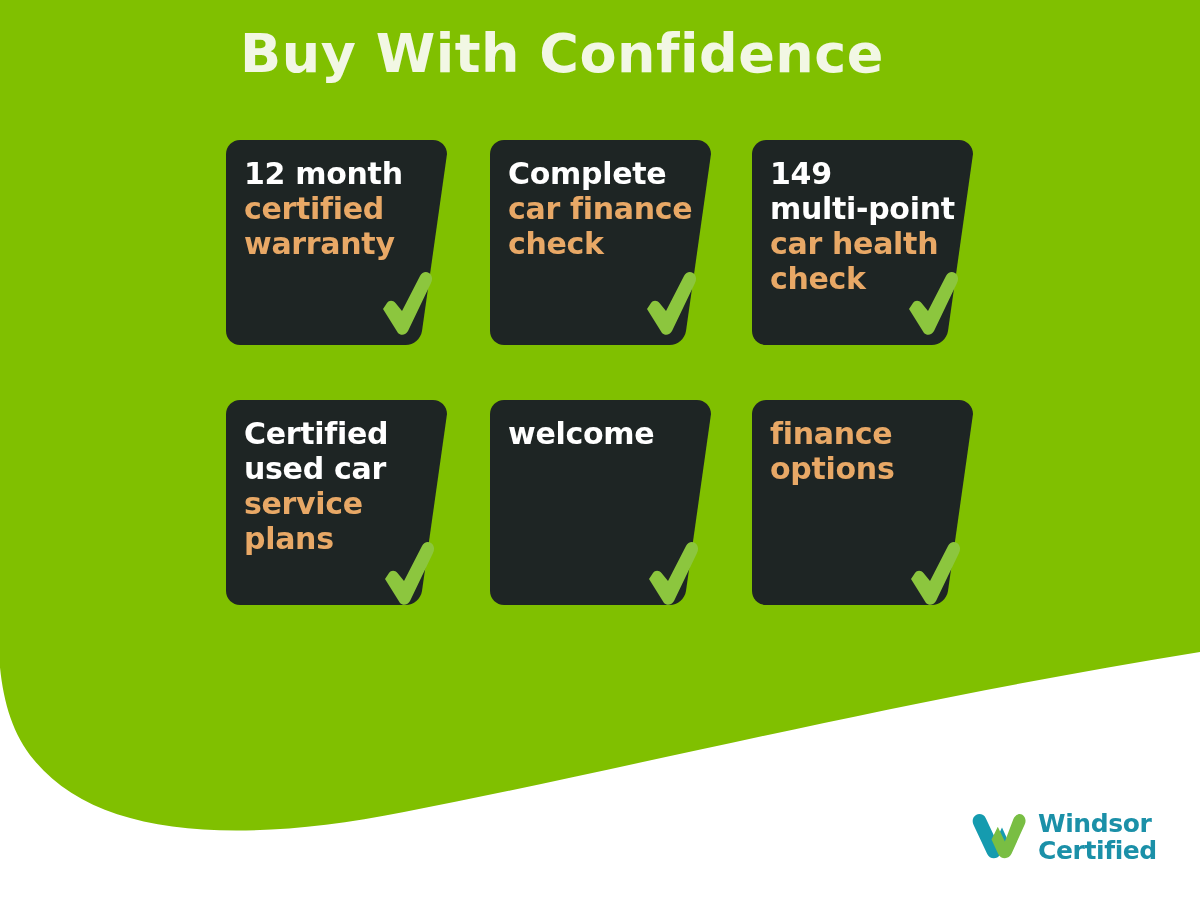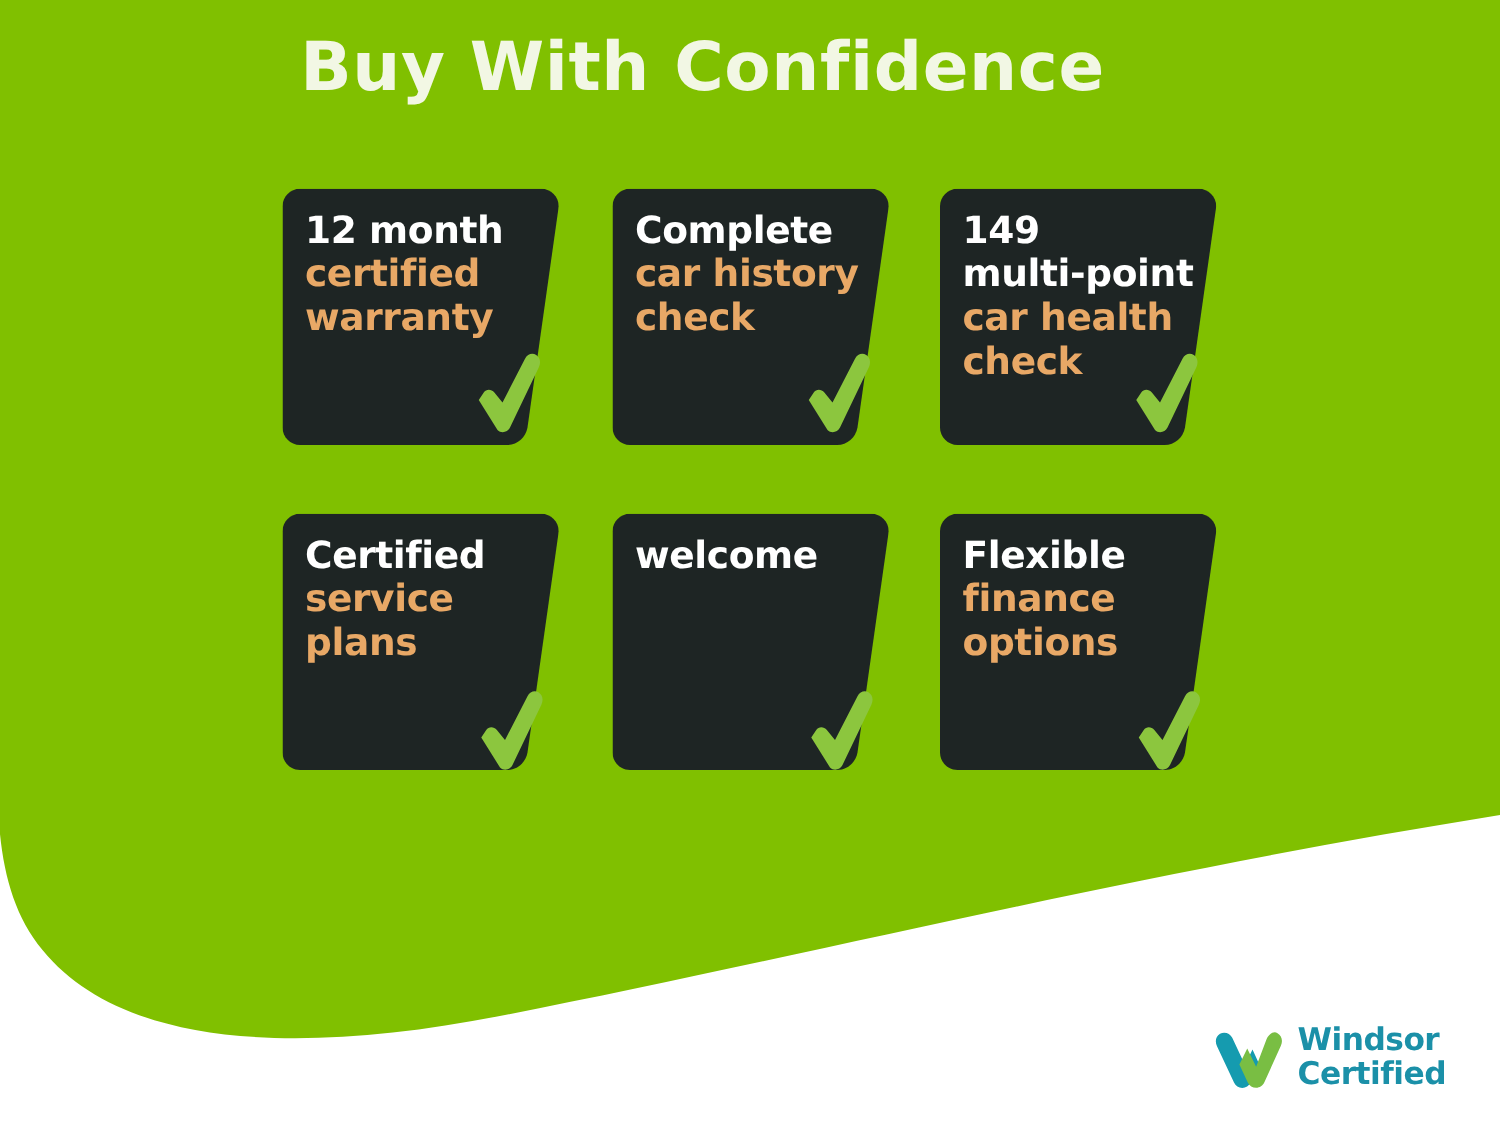--- a/index.html
+++ b/index.html
@@ -33,21 +33,21 @@
     font-size:54px;
     font-weight:bold;
     letter-spacing:0.5px;
     line-height:64px;
     font-family:"DejaVu Sans", sans-serif;
   }
 
   
   .grid {
     position:absolute;
-    left:226px; top:151px;
+    left:226px; top:140px;
     width:752px;
   }
   .row { position:relative; height:205px; }
   .row.row-2 { margin-top:55px; }
 
   .card {
     position:absolute;
     top:0;
     width:221px;
     height:205px;
@@ -82,21 +82,21 @@
   }
   .tick.row1 { right:10px; bottom:4px; }
   .tick.row2 { right:8px; bottom:-6px; }
 
   
   .logo {
     position:absolute;
     left:972px; top:810px;
     width:190px; height:62px;
     display:flex;
-    align-items:flex-end;
+    align-items:flex-start;
     gap:10px;
   }
   .logo-mark { width:56px; height:50px; flex:0 0 auto; }
   .logo-words {
     font-family:"DejaVu Sans", sans-serif;
     font-size:25px;
     font-weight:bold;
     line-height:27px;
     color:#1B90A8;
     letter-spacing:-0.4px;
@@ -138,21 +138,21 @@
       </div>
 
       <div class="card c1">
         <svg class="card-shape" viewBox="0 0 221 205" preserveAspectRatio="none">
           <path d="M14,0 L207,0 C214.7,0 221,6.3 221,14 L196,191
                    C194.6,199 187.8,205 179.7,205 L14,205
                    C6.3,205 0,198.7 0,191 L0,14 C0,6.3 6.3,0 14,0 Z" fill="#1E2524"></path>
         </svg>
         <div class="card-text">
           <span class="ln-white">Complete</span>
-          <span class="ln-amber">car history</span>
+          <span class="ln-amber">car finance</span>
           <span class="ln-amber">check</span>
         </div>
         <svg class="tick row1" viewBox="0 0 60 72">
           <path d="M6,40 L10,34 C12,31 16,31 18.5,34 L25,42 L43,7
                    C45,3 49,2 52,4 C55,6 56,10 54,14 L31,62
                    C29,66 24,67 21,64 Z" fill="#8CC63E"></path>
         </svg>
       </div>
 
       <div class="card c2">
@@ -179,20 +179,21 @@
     <div class="row row-2">
 
       <div class="card c0">
         <svg class="card-shape" viewBox="0 0 221 205" preserveAspectRatio="none">
           <path d="M14,0 L207,0 C214.7,0 221,6.3 221,14 L196,191
                    C194.6,199 187.8,205 179.7,205 L14,205
                    C6.3,205 0,198.7 0,191 L0,14 C0,6.3 6.3,0 14,0 Z" fill="#1E2524"></path>
         </svg>
         <div class="card-text">
           <span class="ln-white">Certified</span>
+          <span class="ln-white">used car</span>
           <span class="ln-amber">service</span>
           <span class="ln-amber">plans</span>
         </div>
         <svg class="tick row2" viewBox="0 0 60 72">
           <path d="M6,40 L10,34 C12,31 16,31 18.5,34 L25,42 L43,7
                    C45,3 49,2 52,4 C55,6 56,10 54,14 L31,62
                    C29,66 24,67 21,64 Z" fill="#8CC63E"></path>
         </svg>
       </div>
 
@@ -212,21 +213,20 @@
         </svg>
       </div>
 
       <div class="card c2">
         <svg class="card-shape" viewBox="0 0 221 205" preserveAspectRatio="none">
           <path d="M14,0 L207,0 C214.7,0 221,6.3 221,14 L196,191
                    C194.6,199 187.8,205 179.7,205 L14,205
                    C6.3,205 0,198.7 0,191 L0,14 C0,6.3 6.3,0 14,0 Z" fill="#1E2524"></path>
         </svg>
         <div class="card-text">
-          <span class="ln-white">Flexible</span>
           <span class="ln-amber">finance</span>
           <span class="ln-amber">options</span>
         </div>
         <svg class="tick row2" viewBox="0 0 60 72">
           <path d="M6,40 L10,34 C12,31 16,31 18.5,34 L25,42 L43,7
                    C45,3 49,2 52,4 C55,6 56,10 54,14 L31,62
                    C29,66 24,67 21,64 Z" fill="#8CC63E"></path>
         </svg>
       </div>
 

